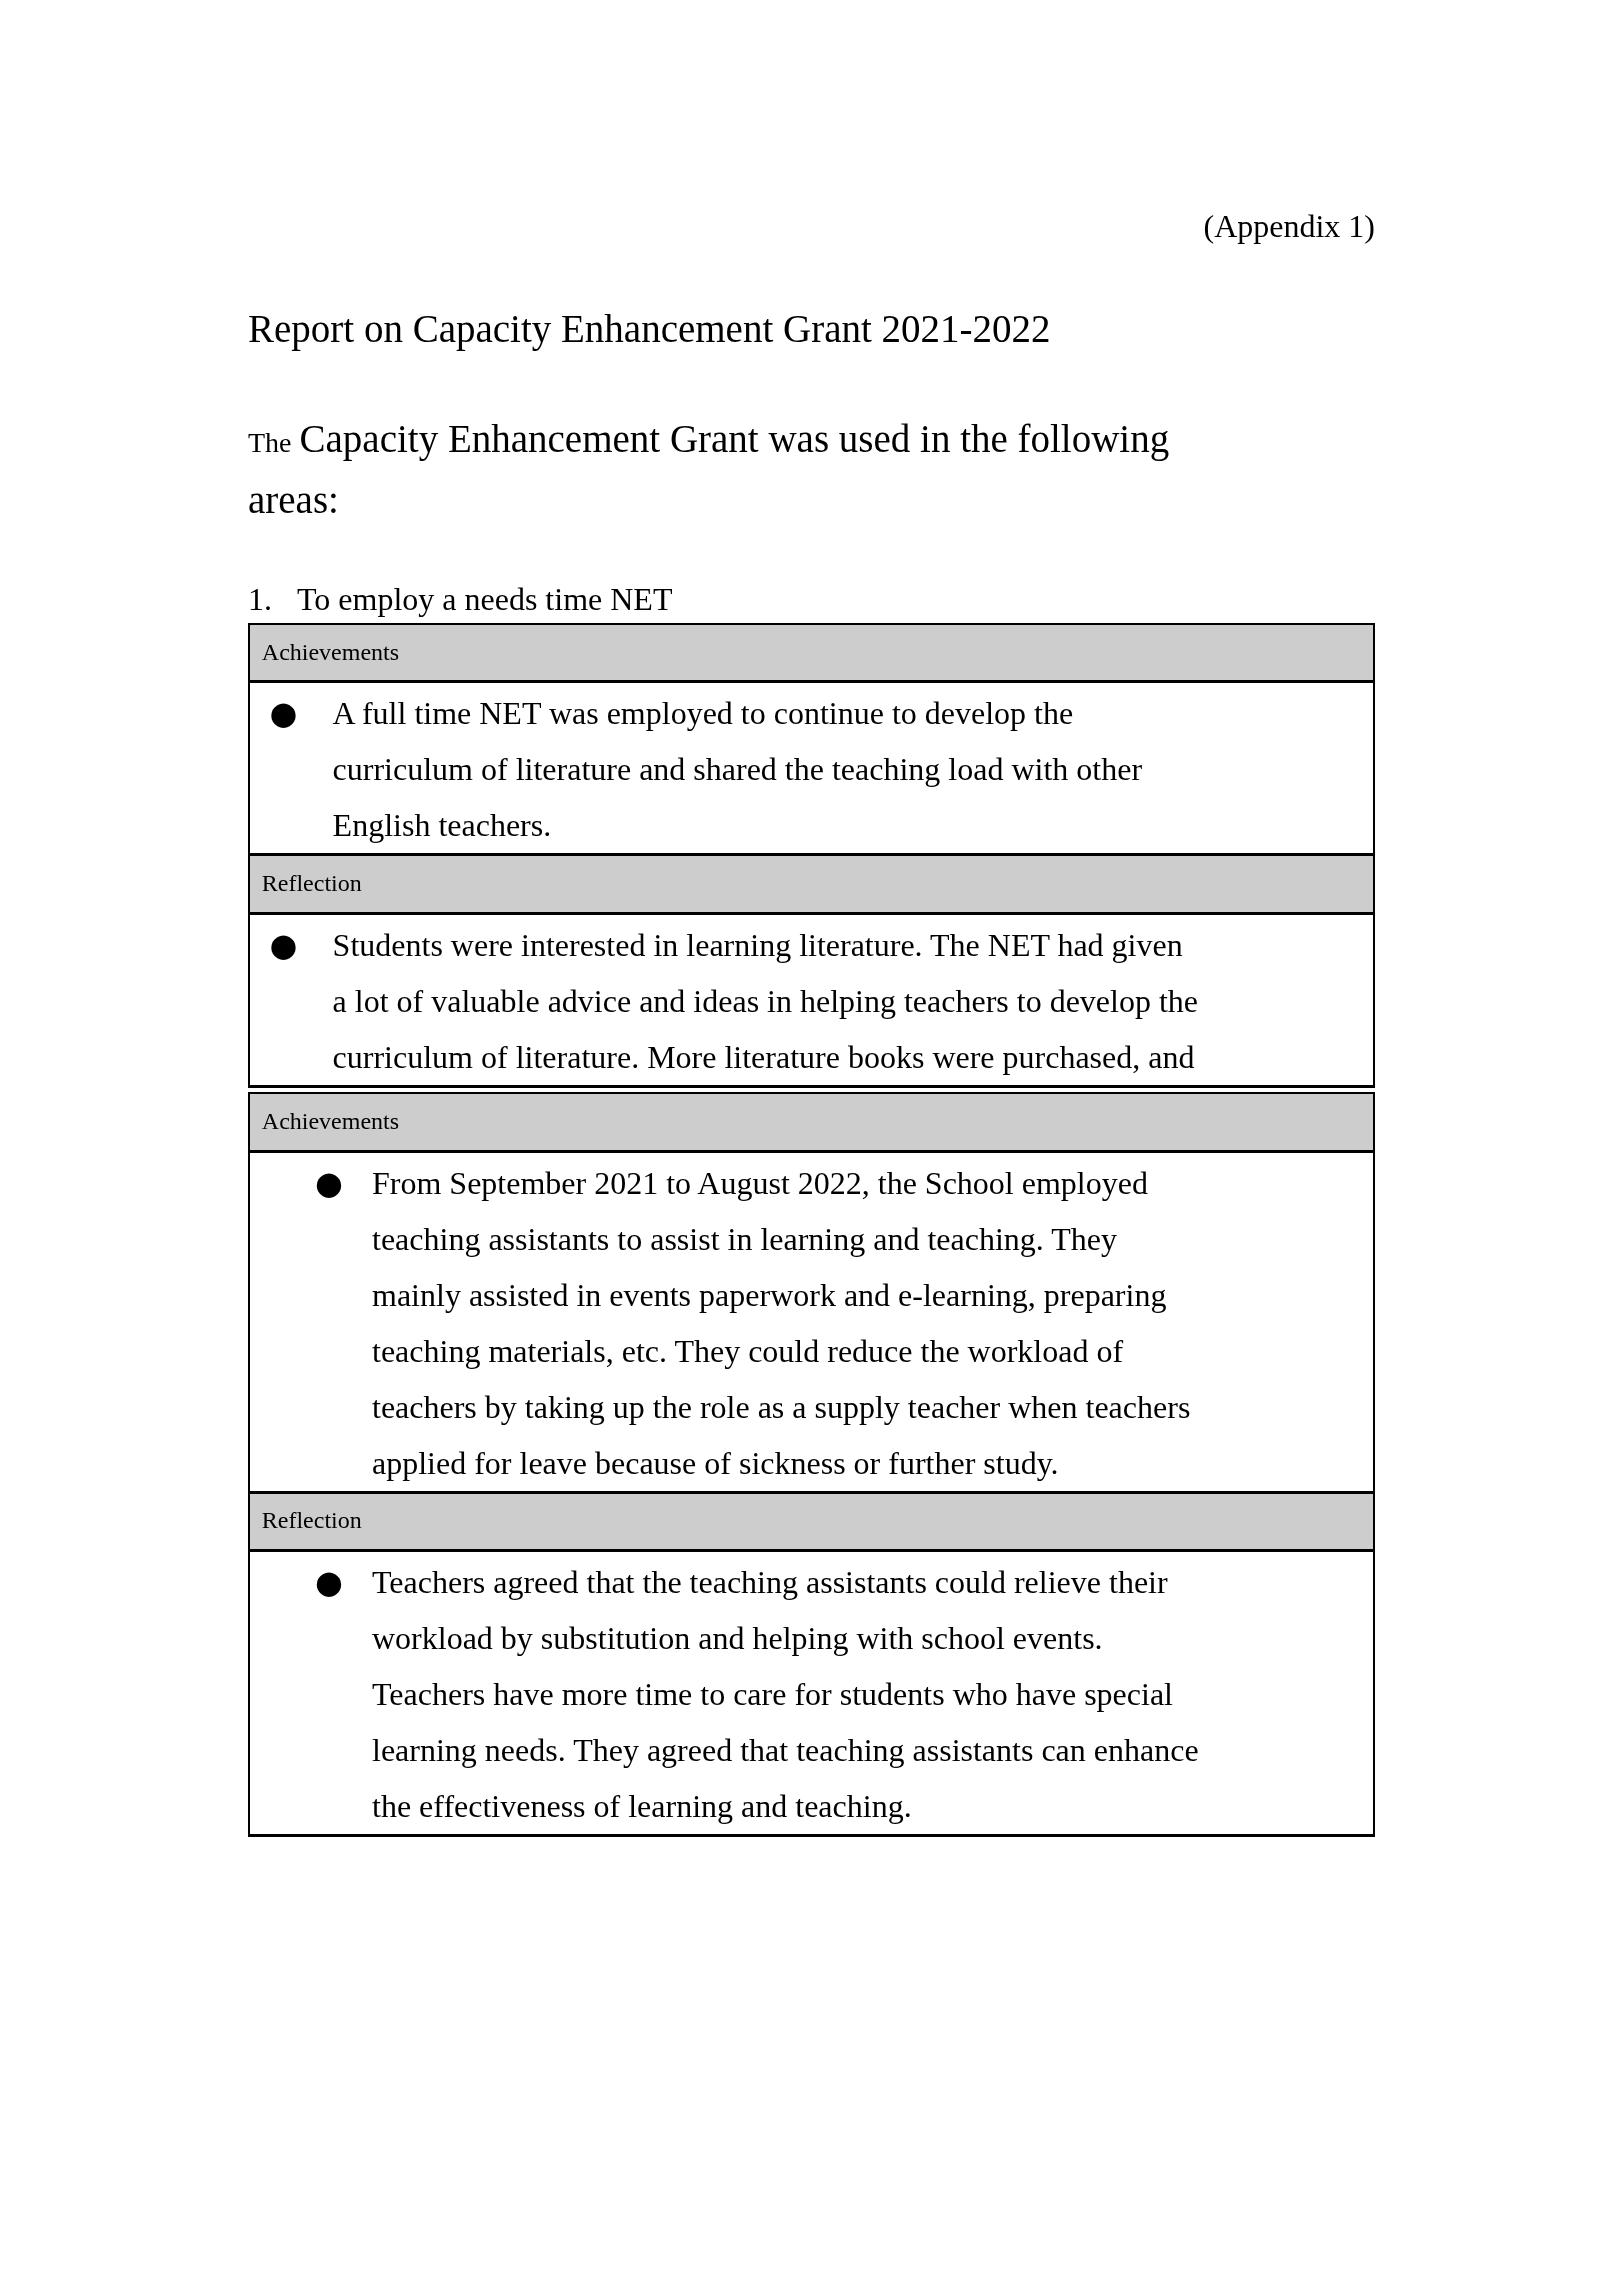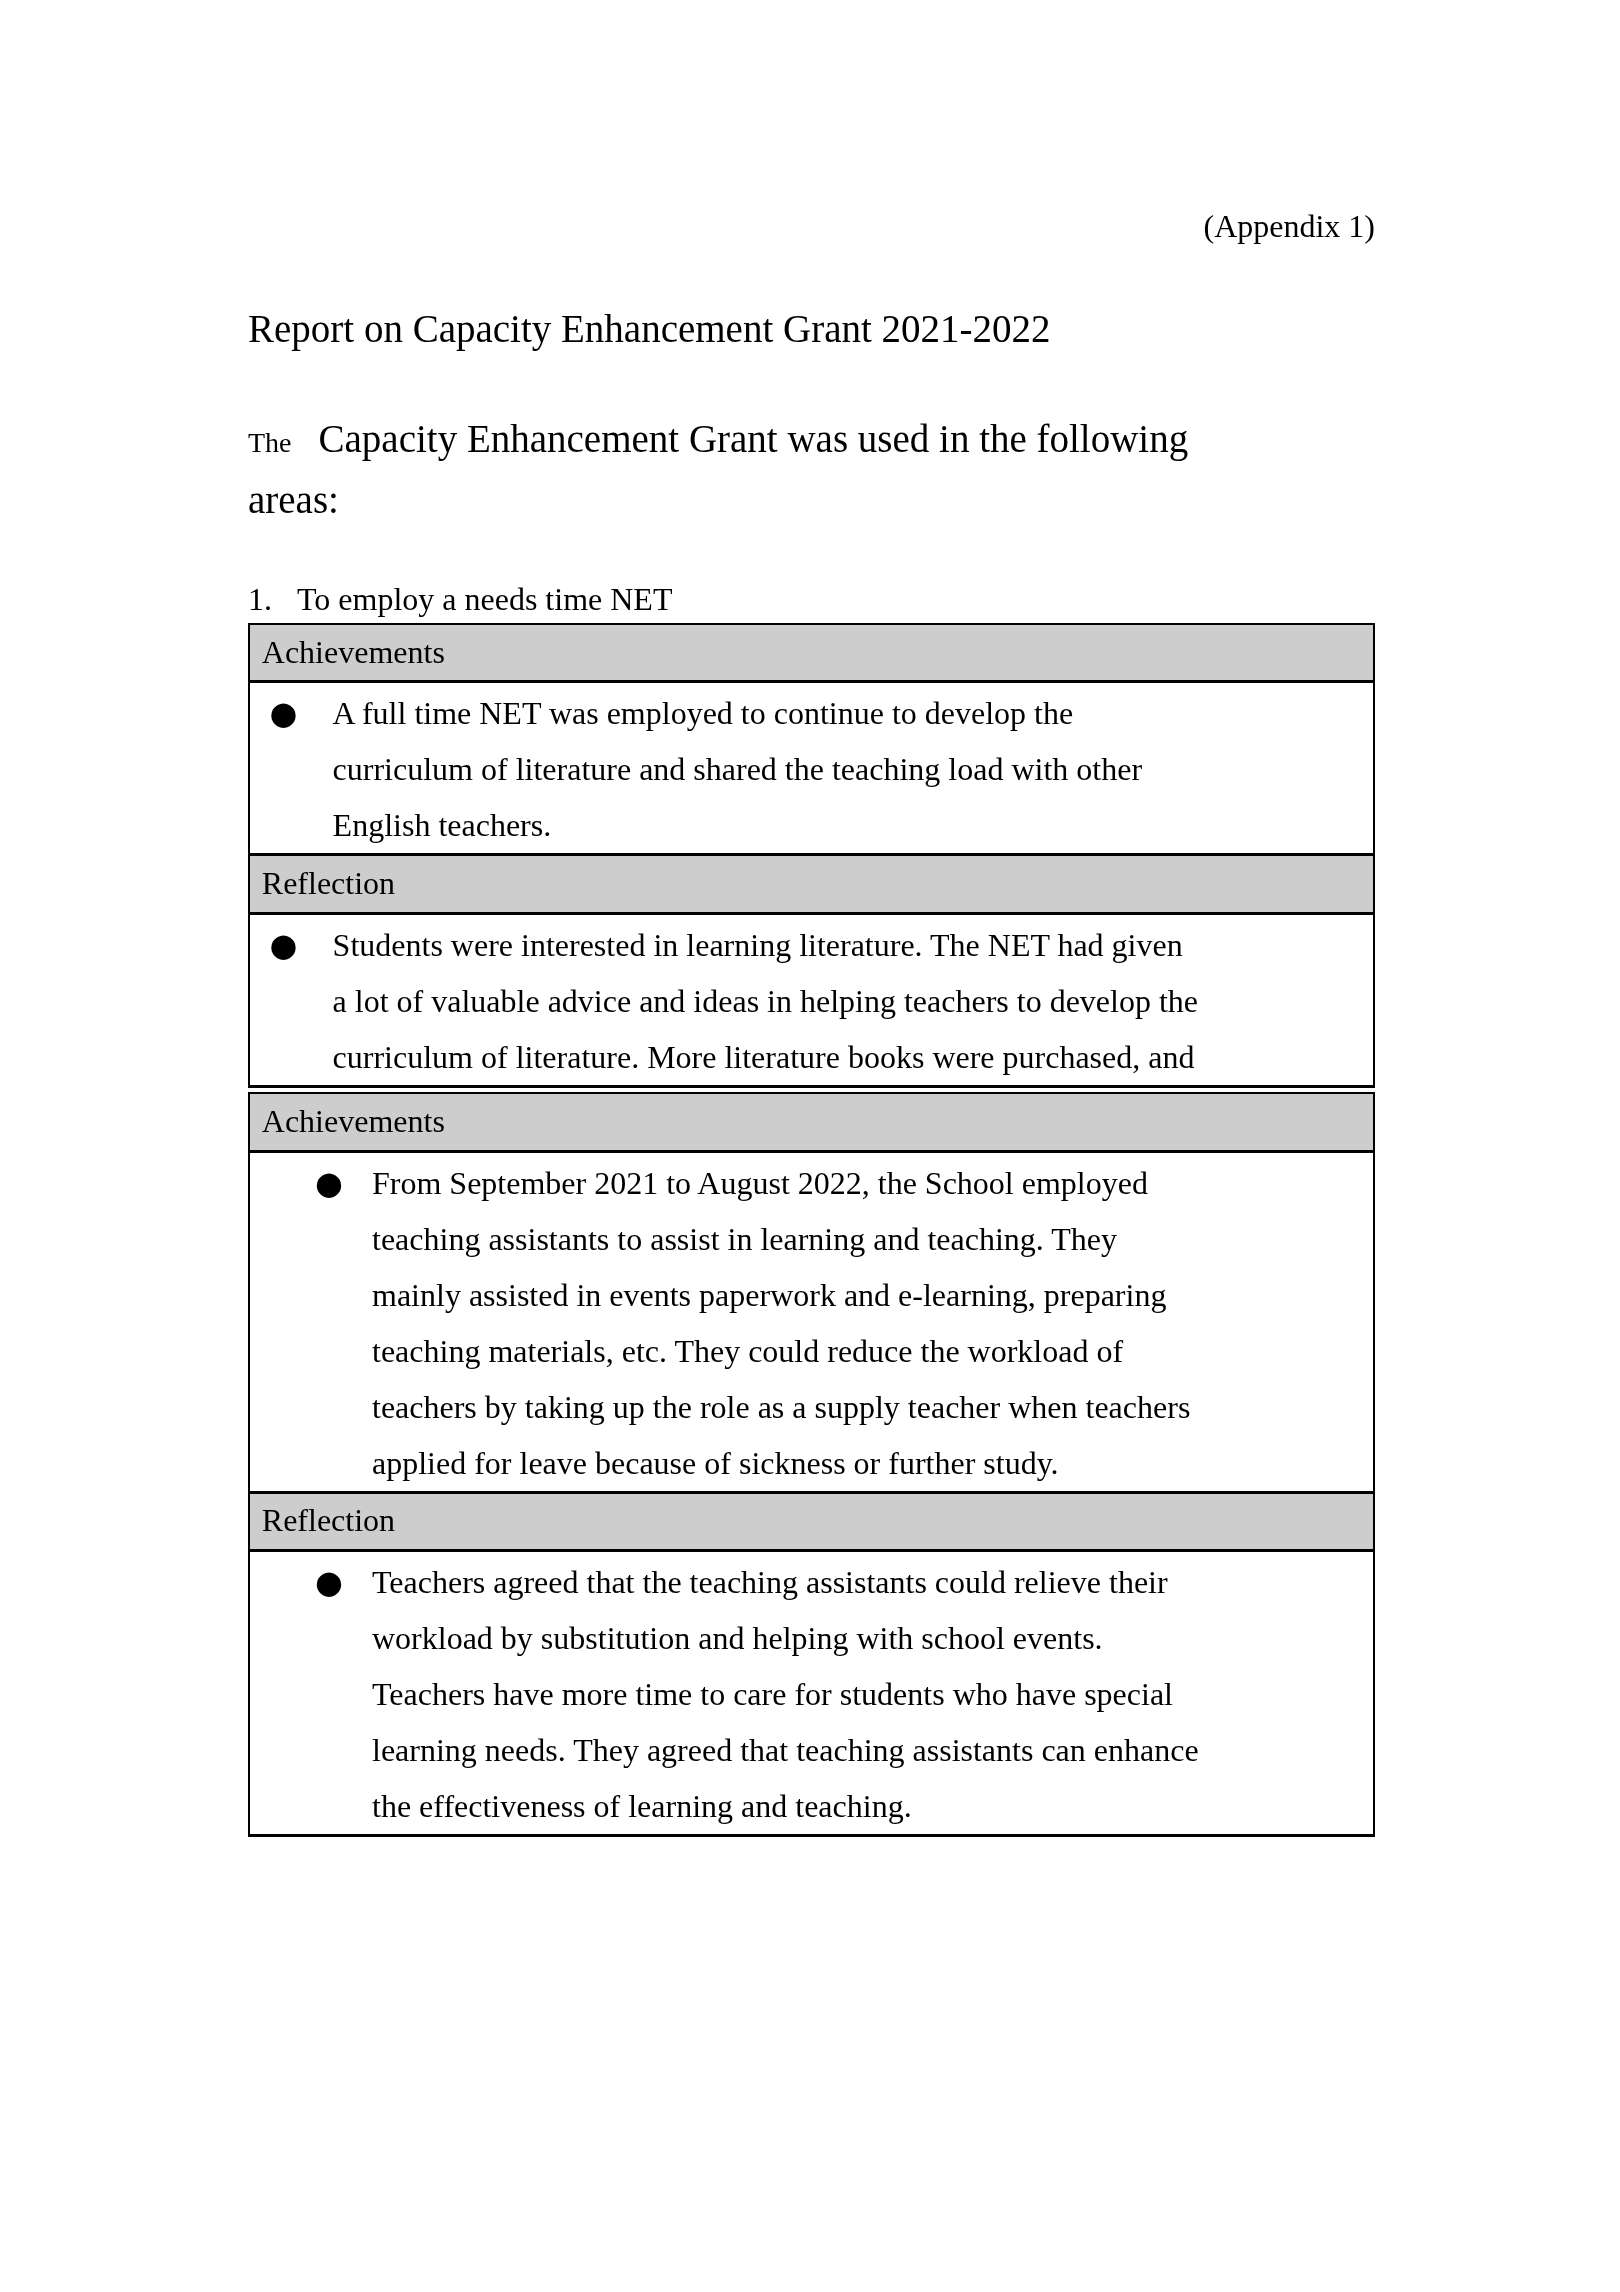--- a/index.html
+++ b/index.html
@@ -34,21 +34,21 @@
     line-height:45px;
     font-weight:normal;
   }
   .intro {
     margin-top:59px;
     font-size:39px;
     line-height:57px;
   }
   .intro .lead {
     font-size:28px;
-    margin-right:27px;
+    margin-right:8px;
     font-family:Liberation Serif, serif;
   }
   .section-heading {
     font-size:32px;
     line-height:39px;
   }
   .section-heading .num {
     display:inline-block;
     width:49px;
   }
@@ -56,21 +56,21 @@
   .heading-2 { margin-top:106px; }
   .report-table {
     margin-top:3.9px;
     border:2.9px solid #000000;
     border-bottom-width:3.9px;
     width:1127px;
   }
   .row-header {
     background:#cdcdcd;
     border-bottom:3.9px solid #000000;
-    font-size:32px;
+    font-size:24px;
     line-height:37px;
     padding:8.8px 11.8px 9.8px 11.8px;
   }
   .row-body {
     padding:2px 7.8px 0 19.6px;
     background:#ffffff;
   }
   .row-body.divider {
     border-bottom:3.9px solid #000000;
   }

